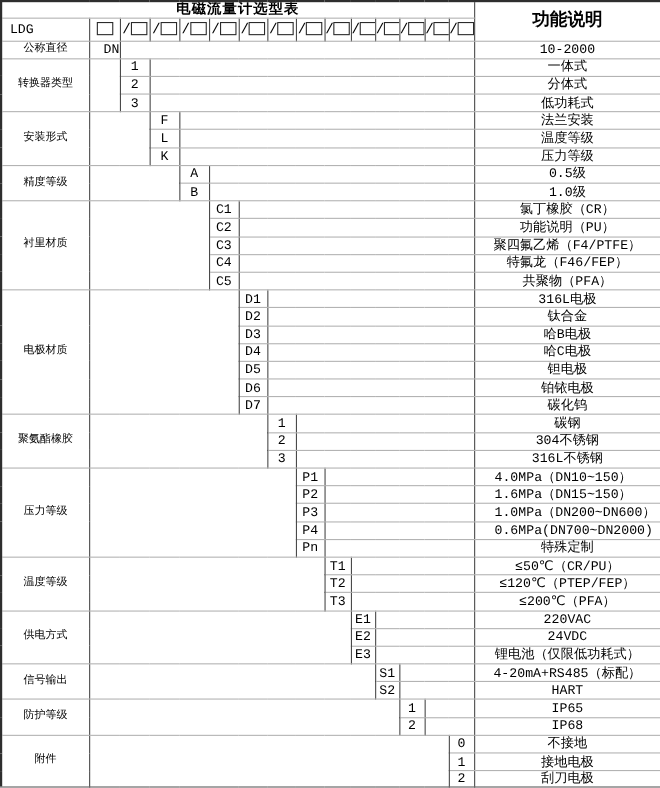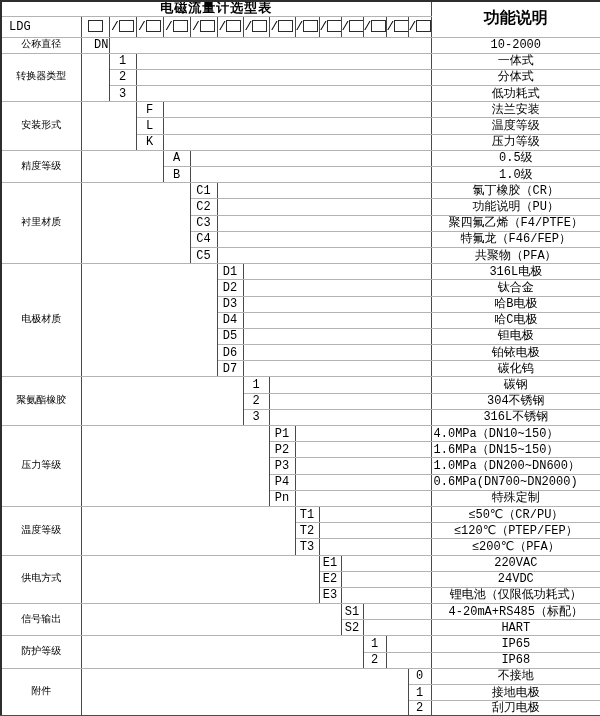--- a/index.html
+++ b/index.html
@@ -17,21 +17,21 @@
   }
   table{border:2px solid #2e2e2e;border-bottom:3px solid #4d4d4d;}
   tr.sep>td{border-top:1.5px solid #5a5a5a;}
   tr.hrow>td{border-top:1px solid #4a4a4a;font-family:Liberation Mono, monospace;}
   .title{font-weight:bold;font-size:13px;letter-spacing:1px;}
   .fh{font-weight:bold;font-size:16px;}
   .cat{font-size:10px;}
   .ldg{text-align:left;padding-left:7px;font-size:12px;}
   .dn{text-align:right;padding-left:0;}
   .desc{font-size:12px;}
-  .pleft{text-align:left;padding-left:2px;}
+  .pleft{text-align:left;padding-left:18px;}
   .box{display:inline-block;width:13px;height:10px;border:1px solid #2b2b2b;vertical-align:-1px;background:#fff;}
   .slash{font-size:13px;vertical-align:1px;}
   .rt{height:15px;}
   .rl{height:21px;}
   .r{height:16.2px;}
 </style>
 </head>
 <body>
 
 <div id="page">

